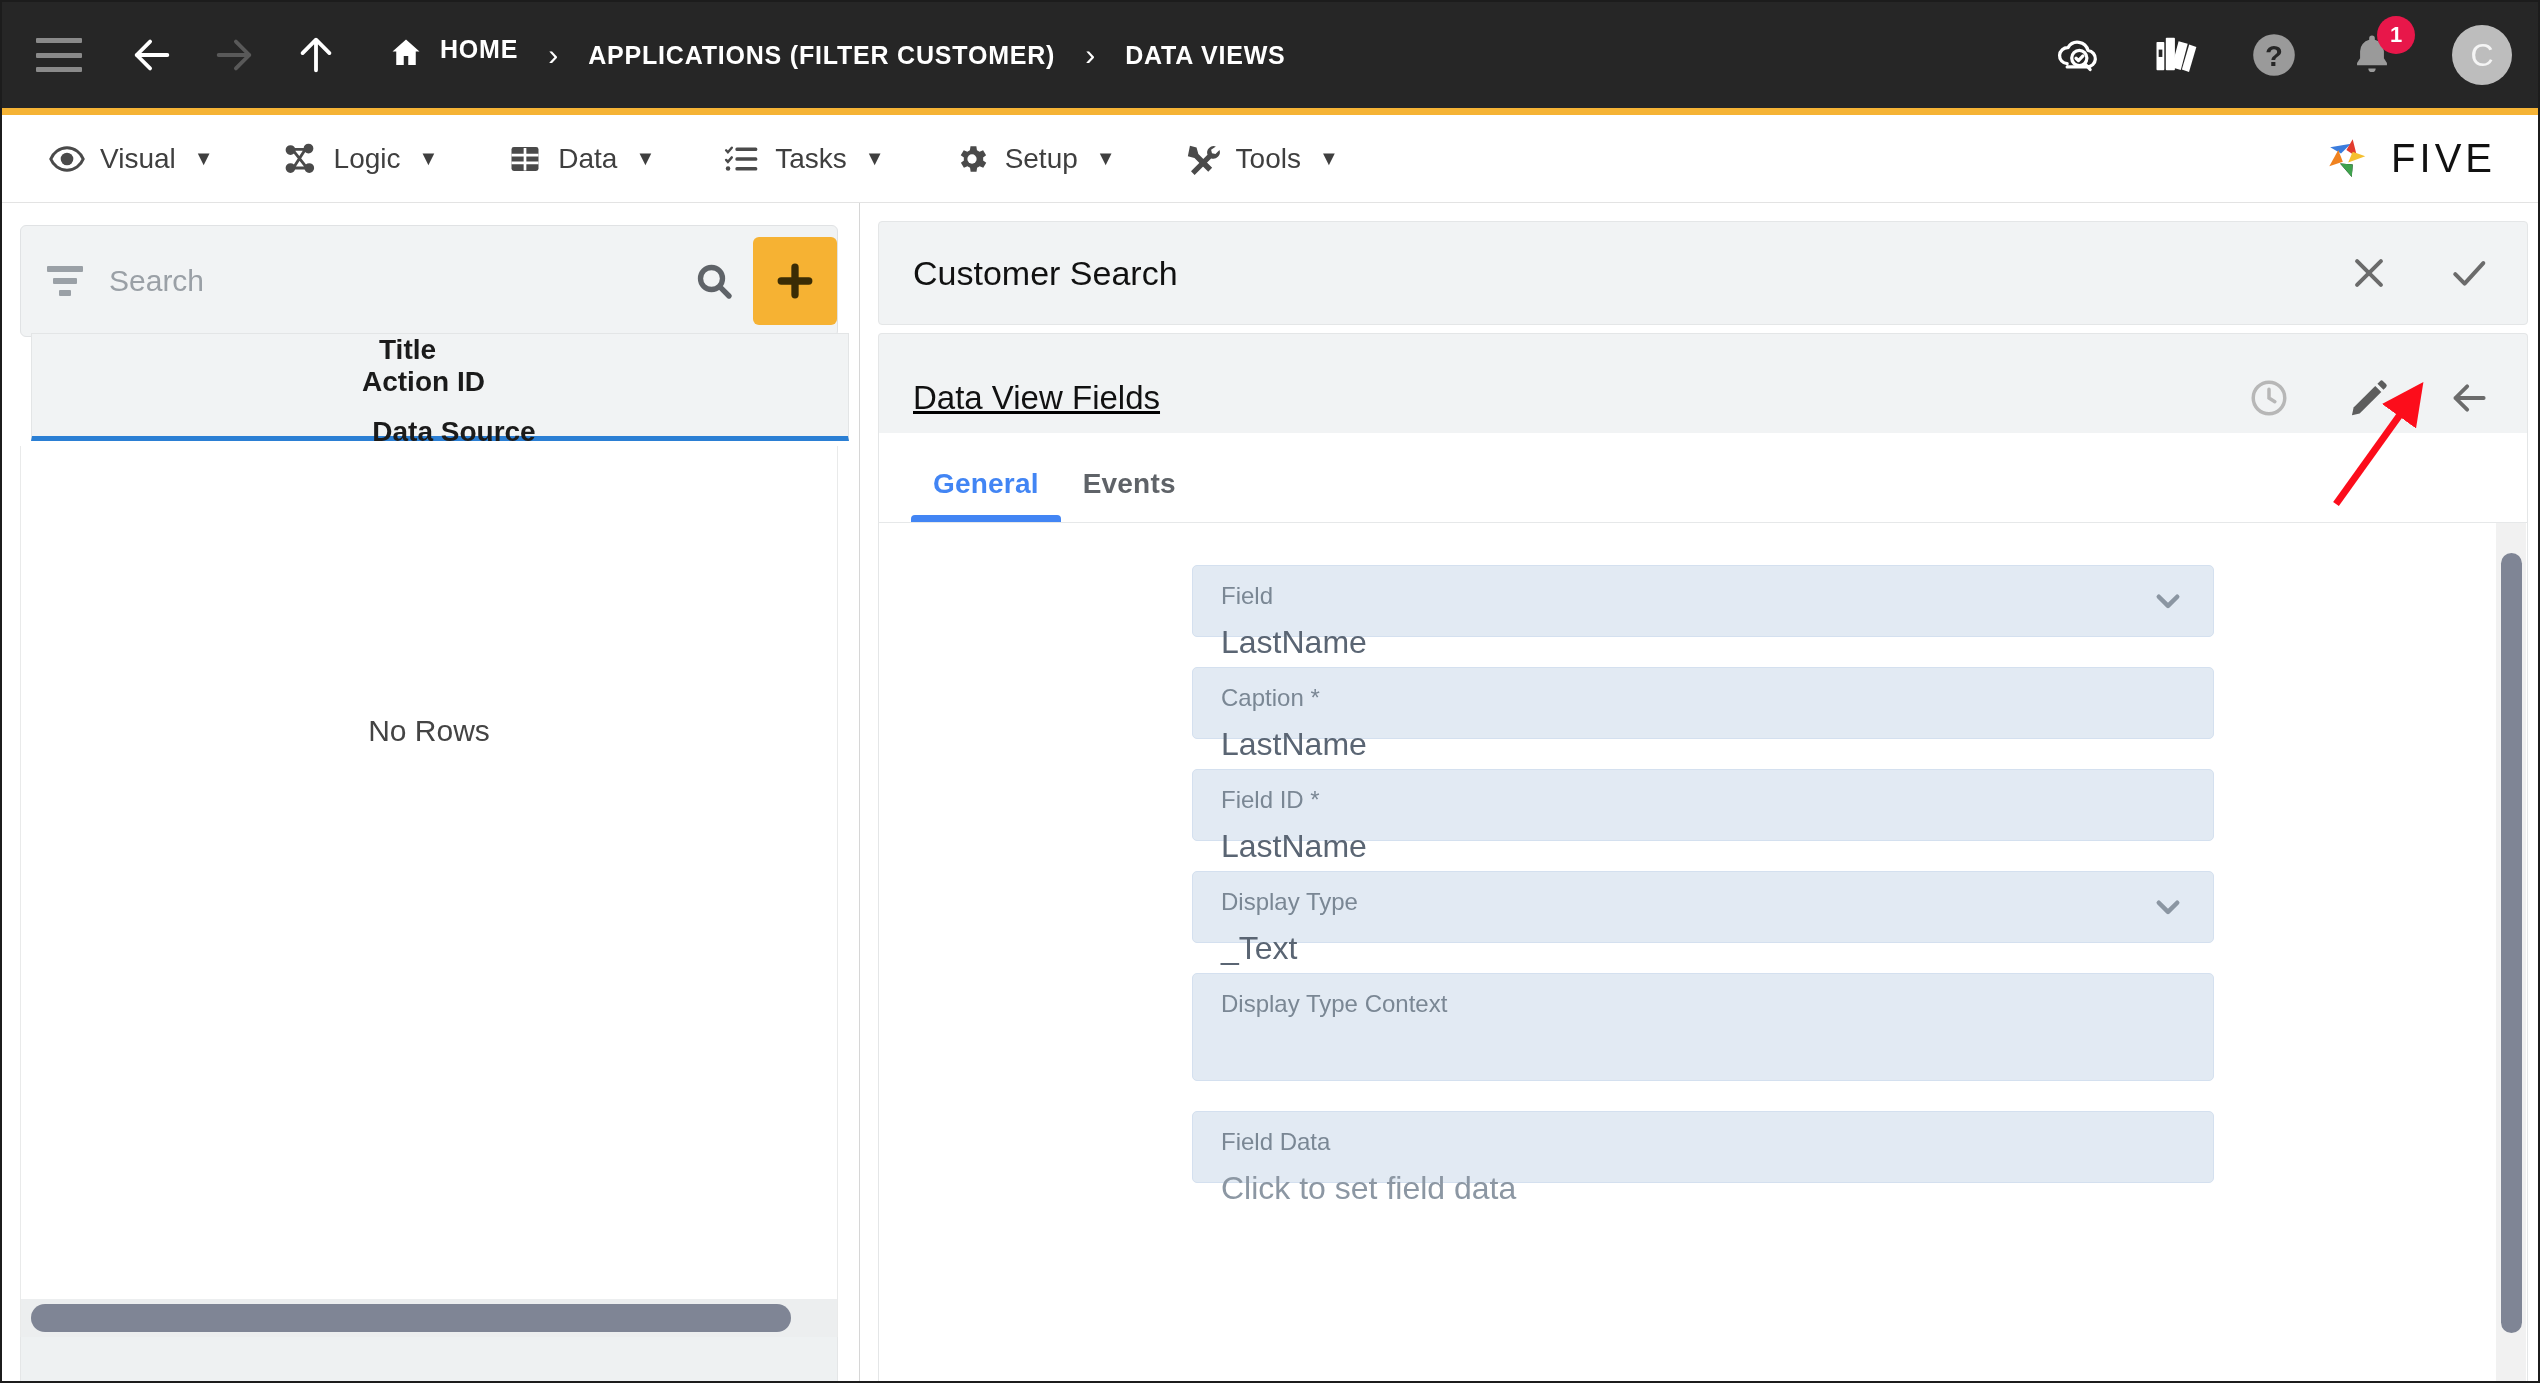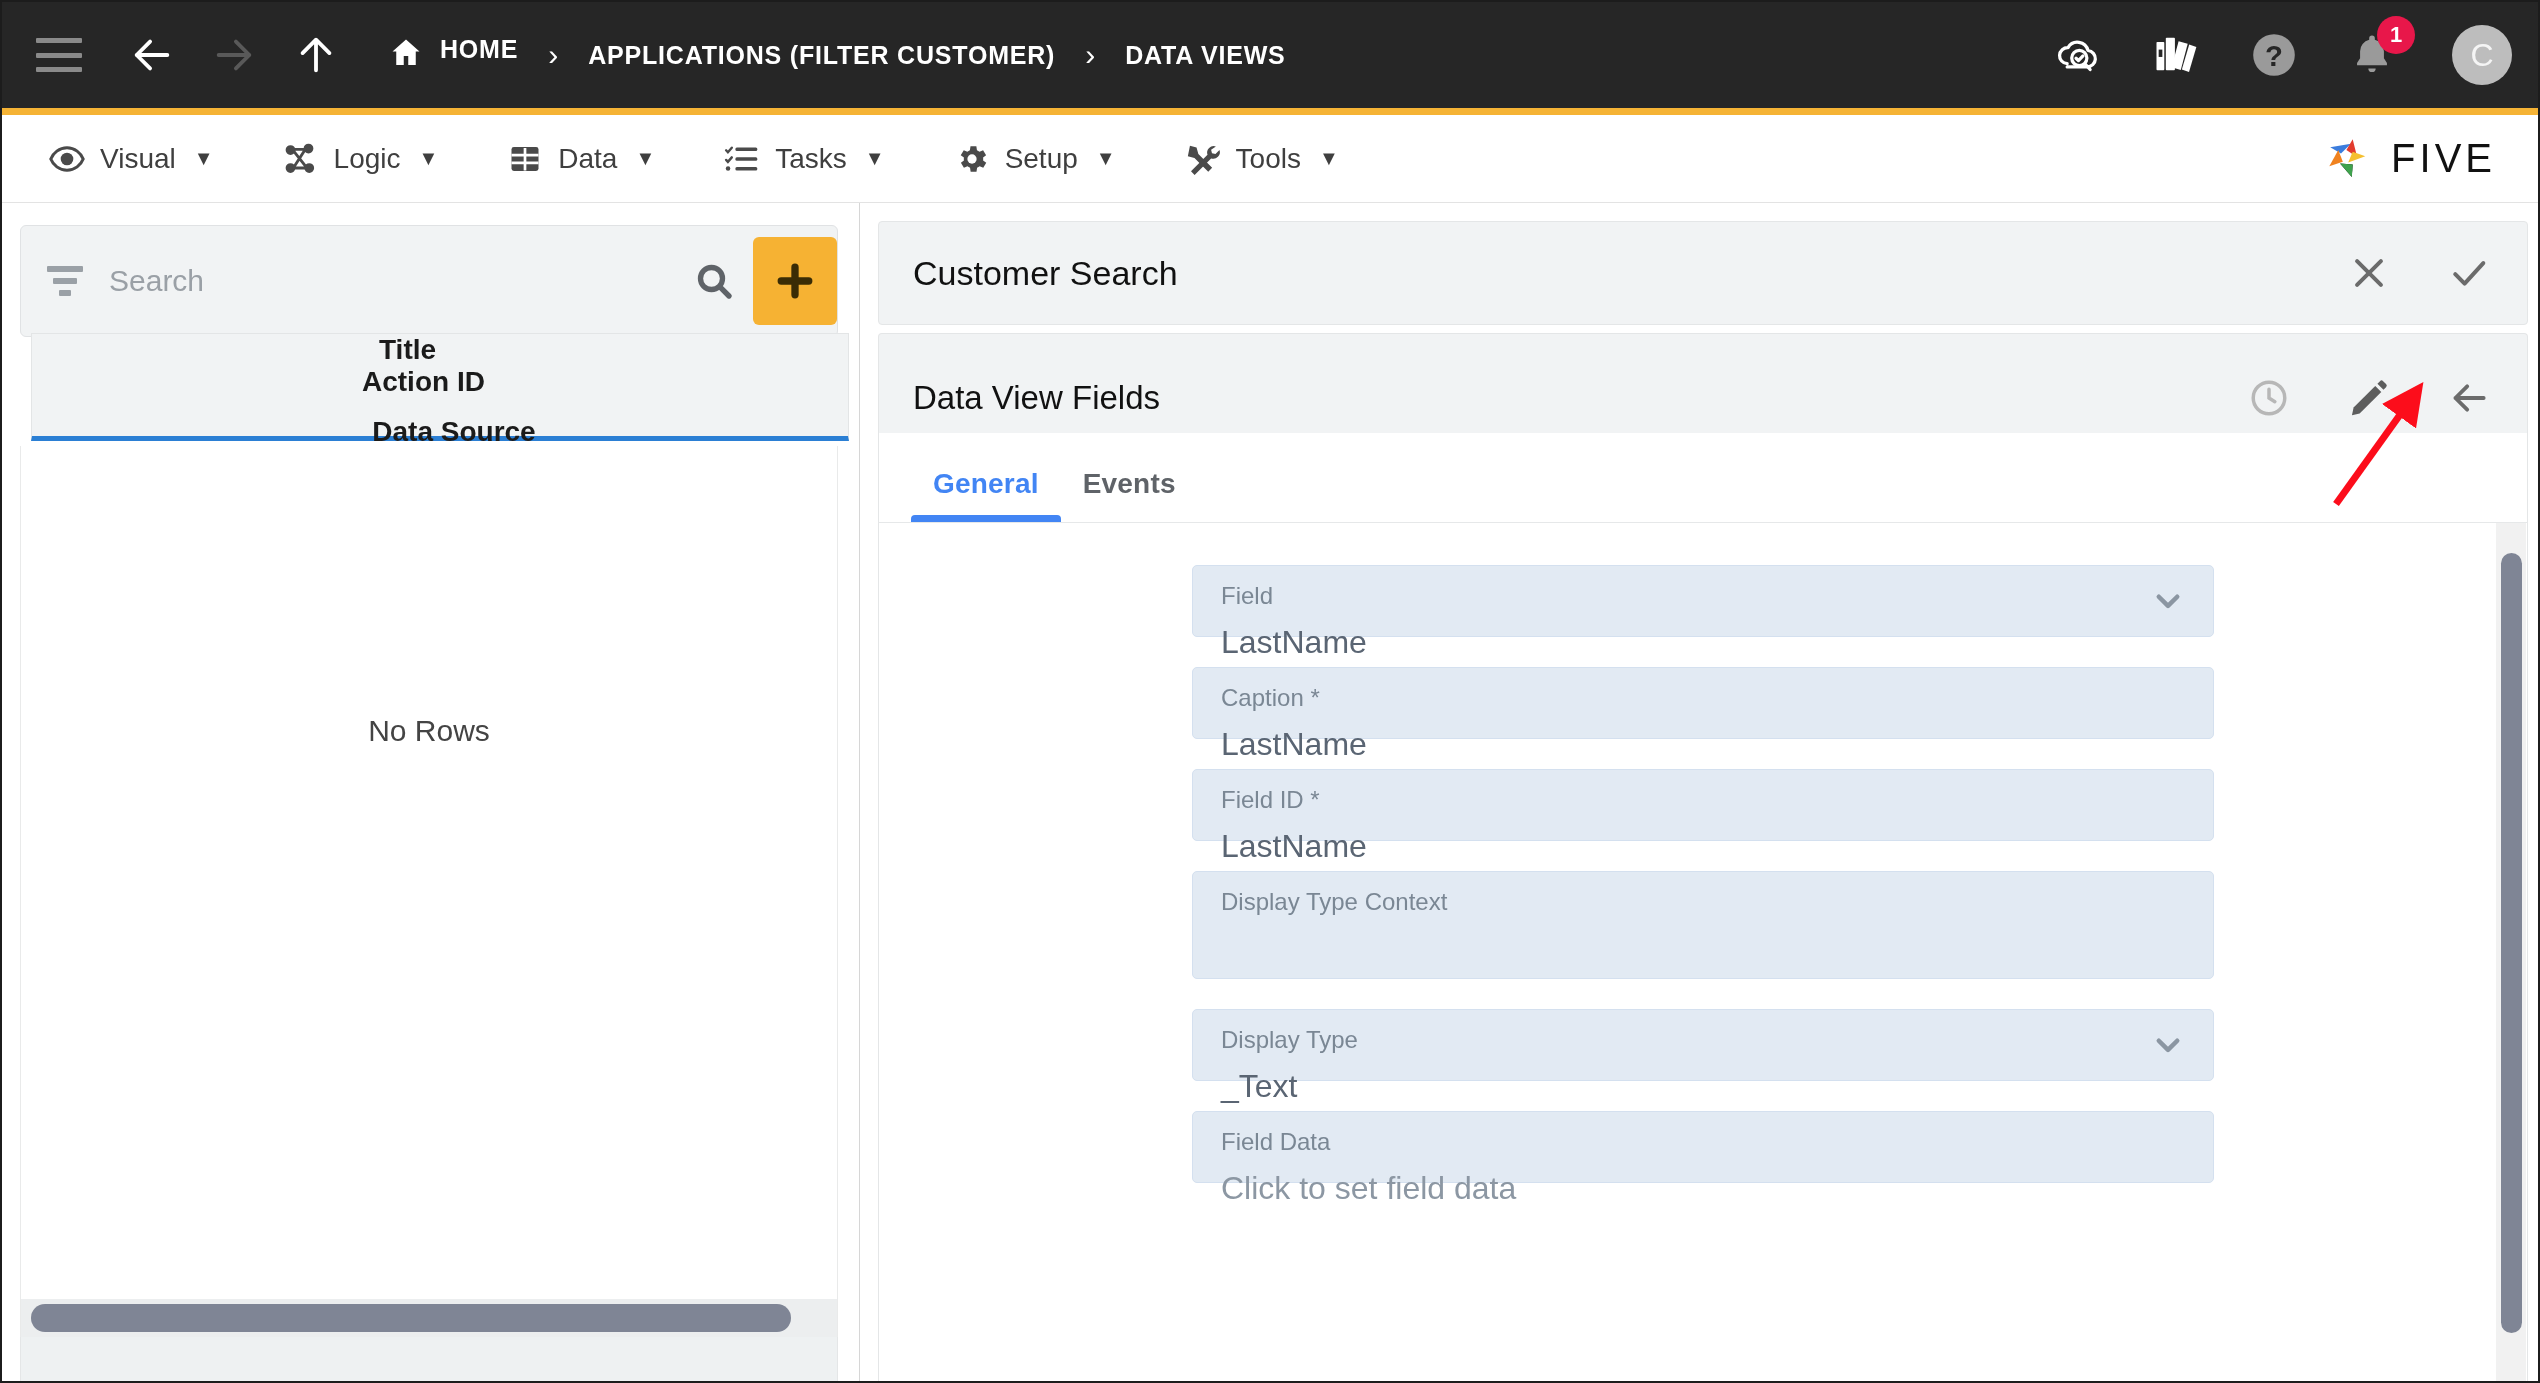--- a/index.html
+++ b/index.html
@@ -168,21 +168,21 @@
   .card-title { font-size: 34px; color: #111; font-weight: 500; }
   .hdr-actions { margin-left: auto; display: flex; align-items: center; gap: 52px; }
   .hdr-ic { width: 48px; height: 48px; display:flex; align-items:center; justify-content:center; cursor:pointer; }
   .hdr-ic svg { width: 44px; height: 44px; }
 
   .sub-header {
     position: absolute; left: 10px; top: 130px; right: 10px;
     height: 128px; background: #f1f3f4;
     border: 1px solid #e4e6e7; border-bottom: none;
     border-radius: 4px 4px 0 0;
-    display: flex; align-items: center; padding: 0 34px;
+    display: flex; align-items: center; padding: 0 34px; text-decoration: underline;
   }
   .sub-title { font-size: 33px; color: #111; font-weight: 500; }
 
   .tabs-row {
     position: absolute; left: 10px; top: 230px; right: 10px;
     height: 90px; background: #fff;
     border-left: 1px solid #e4e6e7; border-right: 1px solid #e4e6e7;
     border-bottom: 1px solid #e6e8e9;
     display: flex; align-items: flex-end; padding-left: 32px;
   }
@@ -513,35 +513,35 @@
         <div class="field h-normal">
           <div class="field-label">Caption *</div>
           <div class="field-value">LastName</div>
         </div>
 
         <div class="field h-normal">
           <div class="field-label">Field ID *</div>
           <div class="field-value">LastName</div>
         </div>
 
-        <div class="field field-empty">
-          <div class="field-label">Display Type Context</div>
-          <div class="field-value"></div>
-        </div>
-
         <div class="field h-normal">
           <div class="field-label">Display Type</div>
           <div class="field-value">_Text</div>
           <span class="chev">
             <svg viewBox="0 0 24 24" stroke-linecap="round" stroke-linejoin="round">
                 <path d="M5.5 9 12 15.5 18.5 9"></path>
               </svg>
           </span>
         </div>
 
+        <div class="field field-empty">
+          <div class="field-label">Display Type Context</div>
+          <div class="field-value"></div>
+        </div>
+
         <div class="field h-normal">
           <div class="field-label">Field Data</div>
           <div class="field-value placeholder">Click to set field data</div>
         </div>
 
       </div>
 
       <div class="vscroll-track">
         <div class="vscroll-thumb"></div>
       </div>

